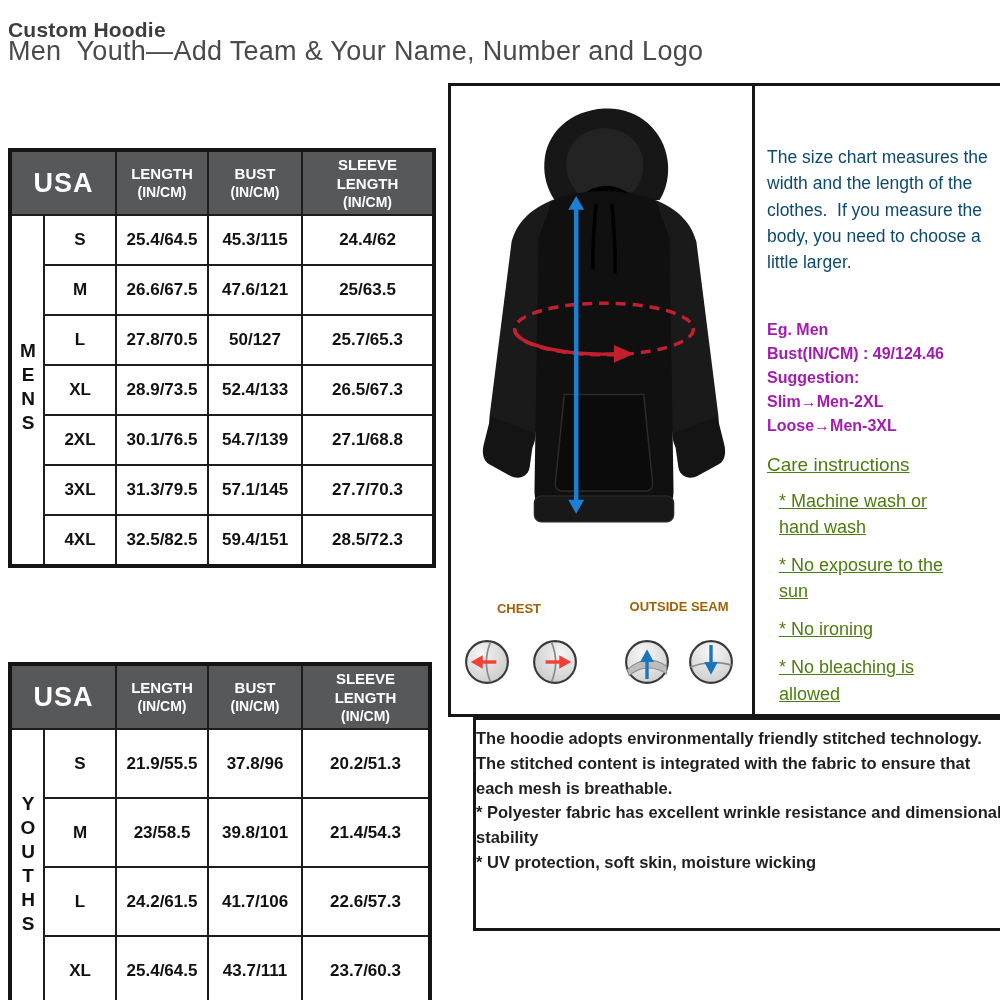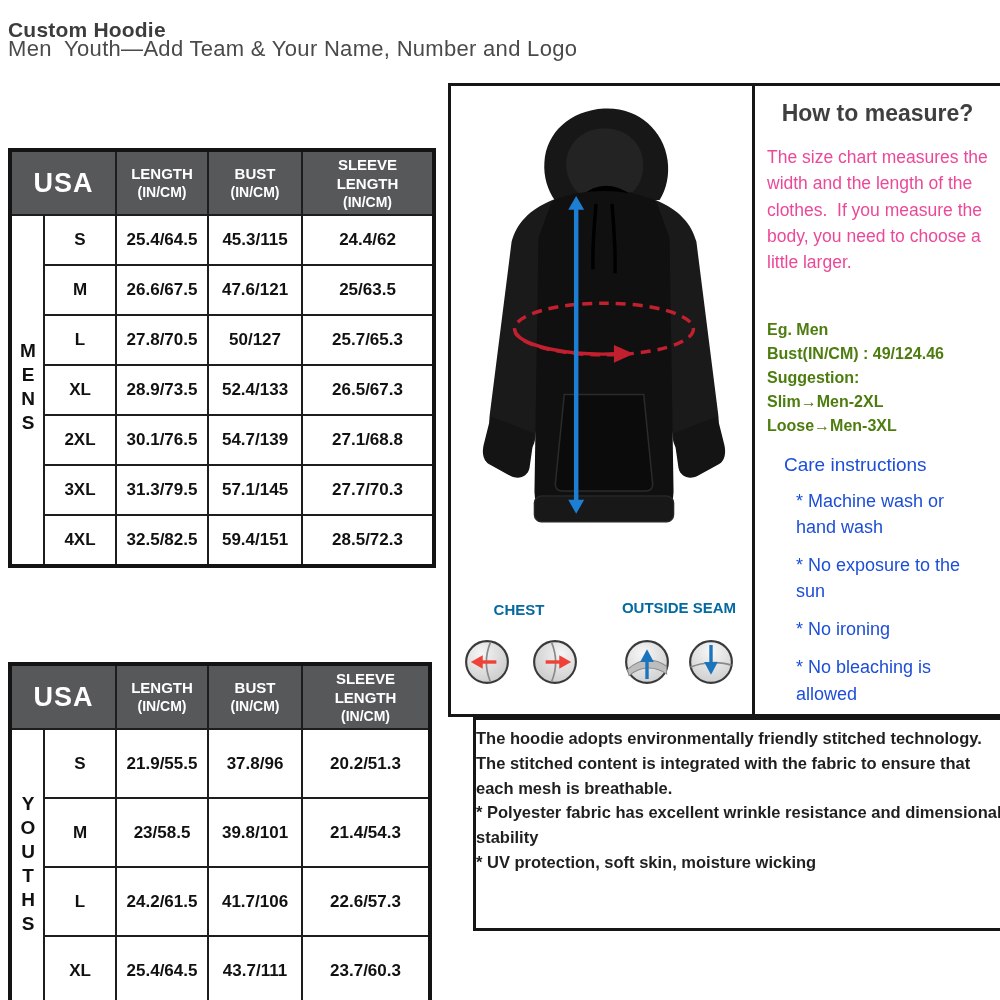--- a/index.html
+++ b/index.html
@@ -3,21 +3,21 @@
 <meta charset="utf-8">
 <style>
   html,body{margin:0;padding:0;}
   body{
     width:1000px;height:1000px;position:relative;background:#ffffff;
     font-family:"Liberation Sans","DejaVu Sans",sans-serif;color:#222;
     overflow:hidden;
   }
   
   .page-title{position:absolute;left:8px;top:4px;font-size:21px;font-weight:700;color:#3c3c3c;letter-spacing:.2px;margin-top:14px;}
-  .page-subtitle{position:absolute;left:8px;top:36px;font-size:22px;font-weight:500;color:#4a4a4a;letter-spacing:.3px;white-space:pre-wrap;}
+  .page-subtitle{position:absolute;left:8px;top:36px;font-size:27px;font-weight:500;color:#4a4a4a;letter-spacing:.3px;white-space:pre-wrap;}
 
   
   table.size-table{border-collapse:collapse;table-layout:fixed;position:absolute;background:#fff;}
   table.size-table, table.size-table td, table.size-table th{border:2px solid #1d1d1d;}
   table.size-table{border:4px solid #141414;}
   #mens-table{left:8px;top:148px;width:428px;}
   #youths-table{left:8px;top:662px;width:424px;}
   .size-table th{background:#57585a;color:#ffffff;font-weight:700;text-align:center;padding:4px 2px;}
   .size-table th.usa{font-size:27px;letter-spacing:1px;}
   #mens-table th{height:50px;}
@@ -35,28 +35,28 @@
   }
   col.c-group{width:34px;} col.c-size{width:72px;} col.c-len{width:92px;} col.c-bust{width:94px;}
 
   
   .mid-panel{position:absolute;left:448px;top:83px;width:307px;height:634px;border:3px solid #161616;box-sizing:border-box;background:#fff;}
   .right-panel{position:absolute;left:755px;top:83px;width:245px;height:634px;border-top:3px solid #161616;border-bottom:3px solid #161616;box-sizing:border-box;background:#fff;}
   .desc-box{position:absolute;left:473px;top:717px;width:546px;height:214px;border:3px solid #161616;box-sizing:border-box;padding:6px 10px 0 0;background:#fff;}
 
   
   .howto-heading{position:absolute;left:0;top:14px;width:100%;text-align:center;font-size:23px;font-weight:700;color:#3f3f3f;}
-  .howto-desc{position:absolute;left:12px;top:58px;width:228px;font-size:17.5px;line-height:1.5;color:#ec4899;white-space:pre-wrap;}
-  .example-block{position:absolute;left:12px;top:232px;width:228px;font-size:16px;line-height:1.5;font-weight:700;color:#4d7c0f;}
-  .care-block{position:absolute;left:29px;top:368px;width:208px;color:#1d4ed8;}
+  .howto-desc{position:absolute;left:12px;top:58px;width:228px;font-size:17.5px;line-height:1.5;color:#0c4a6e;white-space:pre-wrap;}
+  .example-block{position:absolute;left:12px;top:232px;width:228px;font-size:16px;line-height:1.5;font-weight:700;color:#a21caf;}
+  .care-block{position:absolute;left:12px;top:368px;width:208px;color:#4d7c0f;text-decoration:underline;}
   .care-heading{font-size:19px;margin:0 0 6px 0;font-weight:400;}
   .care-item{font-size:18px;line-height:1.45;margin:12px;font-weight:400;}
 
   
-  .diagram-label{position:absolute;font-size:15px;font-weight:700;color:#0369a1;text-align:center;}
+  .diagram-label{position:absolute;font-size:13px;font-weight:700;color:#a16207;text-align:center;}
   .lbl-chest{left:24px;top:515px;width:88px;}
   .lbl-seam{left:166px;top:513px;width:124px;}
   .m-icon{position:absolute;width:46px;height:46px;}
   .mi-1{left:13px;top:553px;} .mi-2{left:81px;top:553px;}
   .mi-3{left:173px;top:553px;} .mi-4{left:237px;top:553px;}
 
   
   .desc-box p{margin:0;font-size:16.5px;font-weight:700;line-height:1.5;color:#1f1f1f;}
 
   .hoodie-svg{position:absolute;left:4px;top:6px;}
@@ -270,21 +270,20 @@
         </radialGradient>
       </defs>
     <circle cx="27" cy="27" r="24.5" fill="url(#g4)" stroke="#3a3a3a" stroke-width="2.5"></circle>
     <path d="M3 33 C18 27 38 26 51 31" fill="none" stroke="#8a8a8a" stroke-width="2"></path>
     <line x1="27" y1="7" x2="27" y2="28" stroke="#1b75bc" stroke-width="4"></line>
     <polygon points="19,27 27,42 35,27" fill="#1b75bc"></polygon>
   </svg>
 </div>
 
 <div class="right-panel">
-  <div class="howto-heading">How to measure?</div>
   <div class="howto-desc">The size chart measures the width and the length of the clothes.  If you measure the body, you need to choose a little larger.</div>
   <div class="example-block">
     <div>Eg. Men</div>
     <div>Bust(IN/CM) : 49/124.46</div>
     <div>Suggestion:</div>
     <div>Slim→Men-2XL</div>
     <div>Loose→Men-3XL</div>
   </div>
   <div class="care-block">
     <p class="care-heading">Care instructions</p>

